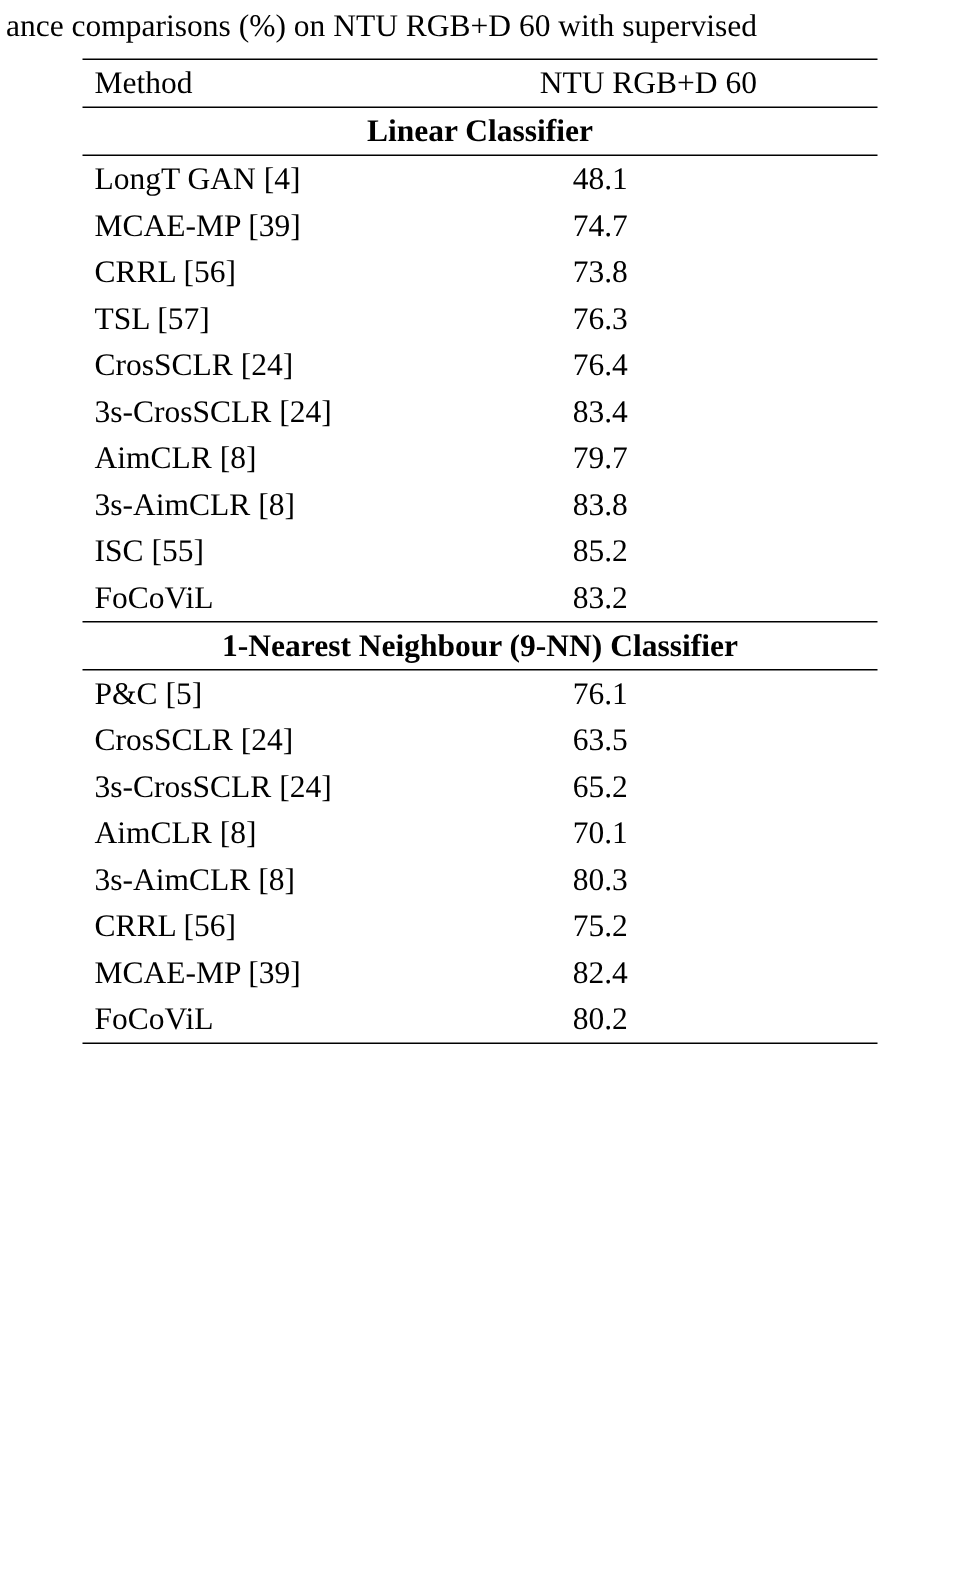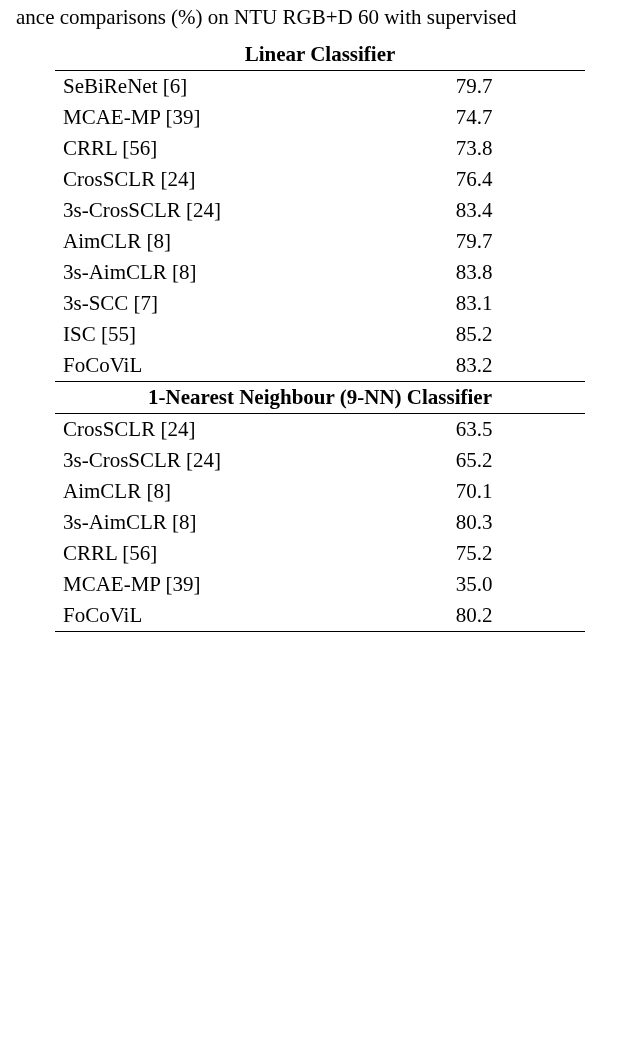--- a/index.html
+++ b/index.html
@@ -5,21 +5,21 @@
   body {
     font-family: "Times New Roman", Times, serif;
     font-size: 21px;
     margin: 0;
     padding: 0;
     background: #fff;
     color: #000;
     width: 640px;
   }
   .caption-frag {
-    padding: 4px 0 2px 12px;
+    padding: 4px 0 2px 0;
     line-height: 1.3;
   }
   .frag-line1 {
     padding-left: 4px;
   }
   .frag-line2 {
     padding-left: 2px;
   }
   table {
     border-collapse: collapse;
@@ -58,72 +58,80 @@
 </style>
 </head>
 <body>
 
 <div class="caption-frag">
   <div class="frag-line1">ance comparisons (%) on NTU RGB+D 60 with supervised</div>
 </div>
 
 <table>
   <tbody>
+      <tr class="hr-top hr-bot">
+    <th class="col-method">Method</th>
+    <th class="col-val">NTU RGB+D 60</th>
+  </tr>
   <tr class="section-row hr-bot">
     <td colspan="2">Linear Classifier</td>
   </tr>
   </tbody>
     <tbody id="linear-body">
       <tr>
-        <td>SeBiReNet [6]</td>
-        <td class="val-cell">79.7</td>
+        <td>LongT GAN [4]</td>
+        <td class="val-cell">48.1</td>
       </tr>
       <tr>
         <td>MCAE-MP [39]</td>
         <td class="val-cell">74.7</td>
       </tr>
       <tr>
         <td>CRRL [56]</td>
         <td class="val-cell">73.8</td>
+      </tr>
+      <tr>
+        <td>TSL [57]</td>
+        <td class="val-cell">76.3</td>
       </tr>
       <tr>
         <td>CrosSCLR [24]</td>
         <td class="val-cell">76.4</td>
       </tr>
       <tr>
         <td>3s-CrosSCLR [24]</td>
         <td class="val-cell">83.4</td>
       </tr>
       <tr>
         <td>AimCLR [8]</td>
         <td class="val-cell">79.7</td>
       </tr>
       <tr>
         <td>3s-AimCLR [8]</td>
         <td class="val-cell">83.8</td>
       </tr>
       <tr>
-        <td>3s-SCC [7]</td>
-        <td class="val-cell">83.1</td>
-      </tr>
-      <tr>
         <td>ISC [55]</td>
         <td class="val-cell bold">85.2</td>
       </tr>
       <tr>
         <td class="bold">FoCoViL</td>
         <td class="val-cell">83.2</td>
       </tr>
     </tbody>
   <tbody>
       <tr class="section-row hr-top hr-bot">
     <td colspan="2">1-Nearest Neighbour (9-NN) Classifier</td>
   </tr>
   </tbody>
     <tbody id="nn-body">
+      <tr>
+        <td>P&amp;C [5]</td>
+        <td class="val-cell">76.1</td>
+      </tr>
       <tr>
         <td>CrosSCLR [24]</td>
         <td class="val-cell">63.5</td>
       </tr>
       <tr>
         <td>3s-CrosSCLR [24]</td>
         <td class="val-cell">65.2</td>
       </tr>
       <tr>
         <td>AimCLR [8]</td>
@@ -132,20 +140,20 @@
       <tr>
         <td>3s-AimCLR [8]</td>
         <td class="val-cell">80.3</td>
       </tr>
       <tr>
         <td>CRRL [56]</td>
         <td class="val-cell">75.2</td>
       </tr>
       <tr>
         <td>MCAE-MP [39]</td>
-        <td class="val-cell bold">35.0</td>
+        <td class="val-cell bold">82.4</td>
       </tr>
       <tr class="hr-bot">
         <td class="bold">FoCoViL</td>
         <td class="val-cell">80.2</td>
       </tr>
     </tbody>
 </table>
 
 </body></html>

